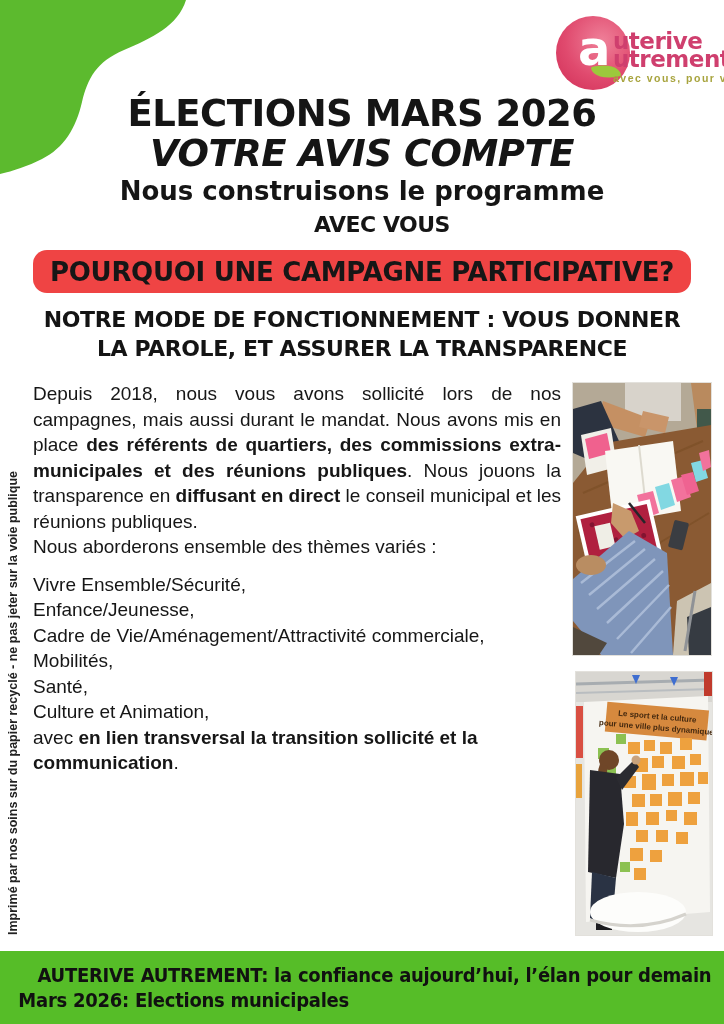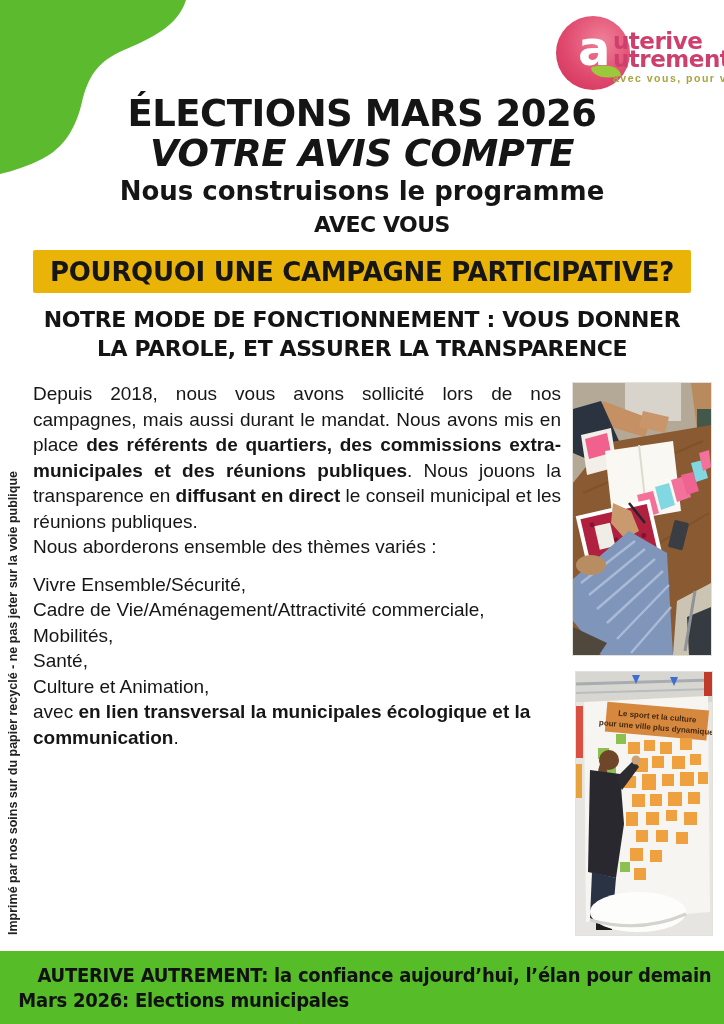--- a/index.html
+++ b/index.html
@@ -40,22 +40,22 @@
   
   .title-line{left:0;right:0;text-align:center;font-family:"DejaVu Sans",sans-serif;
     font-weight:bold;color:#151515;letter-spacing:-0.5px;}
   .title1{top:92px;font-size:37px;}
   .title2{top:132px;font-size:37px;font-style:italic;}
   .subtitle{top:176px;font-size:26px;letter-spacing:0;}
   .avecvous{top:212px;font-size:22px;padding-left:40px;}
 
   
   .pink-banner{
-    left:33px;top:250px;width:658px;height:43px;border-radius:2px;
-    background:#eab308;display:flex;align-items:center;justify-content:center;
+    left:33px;top:250px;width:658px;height:43px;border-radius:14px;
+    background:#ef4444;display:flex;align-items:center;justify-content:center;
   }
   .pink-banner span{
     font-family:"DejaVu Sans",sans-serif;font-weight:bold;font-size:26px;
     color:#161616;letter-spacing:-0.3px;
   }
 
   
   .sec-heading{left:0;right:0;text-align:center;font-family:"DejaVu Sans",sans-serif;
     font-weight:bold;font-size:22px;color:#141414;letter-spacing:-0.4px;}
   .sec1{top:307px;}
@@ -129,25 +129,26 @@
   </div>
 
   <div class="abs sec-heading sec1">NOTRE MODE DE FONCTIONNEMENT : VOUS DONNER</div>
   <div class="abs sec-heading sec2">LA PAROLE, ET ASSURER LA TRANSPARENCE</div>
 
   <div class="abs content">
     <p class="just"><span>Depuis 2018, nous vous avons sollicité lors de nos campagnes, mais aussi durant le mandat. Nous avons mis en place </span><b>des référents de quartiers, des commissions extra-municipales et des réunions publiques</b><span>. Nous jouons la transparence en </span><b>diffusant en direct</b><span> le conseil municipal et les réunions publiques.</span></p>
     <p class="intro">Nous aborderons ensemble des thèmes variés :</p>
     <div class="themes">
       <span class="theme-line">Vivre Ensemble/Sécurité,</span>
+      <span class="theme-line">Enfance/Jeunesse,</span>
       <span class="theme-line">Cadre de Vie/Aménagement/Attractivité commerciale,</span>
       <span class="theme-line">Mobilités,</span>
       <span class="theme-line">Santé,</span>
       <span class="theme-line">Culture et Animation,</span>
-      <span class="theme-line"><span>avec </span><b>en lien transversal la municipales écologique et la communication</b><span>.</span></span>
+      <span class="theme-line"><span>avec </span><b>en lien transversal la transition sollicité et la communication</b><span>.</span></span>
     </div>
   </div>
 
   <svg class="abs photo1 photo-frame" width="138" height="272" viewBox="0 0 138 272">
     <rect width="138" height="272" fill="#b4a996"></rect>
 
     <rect x="52" y="0" width="56" height="38" fill="#d8d3cb"></rect>
     <polygon points="118,0 138,0 138,48 124,46" fill="#b98a5e"></polygon>
     <rect x="124" y="26" width="14" height="22" fill="#41584a"></rect>
     <polygon points="30,18 78,36 72,54 24,40" fill="#c59063"></polygon>

